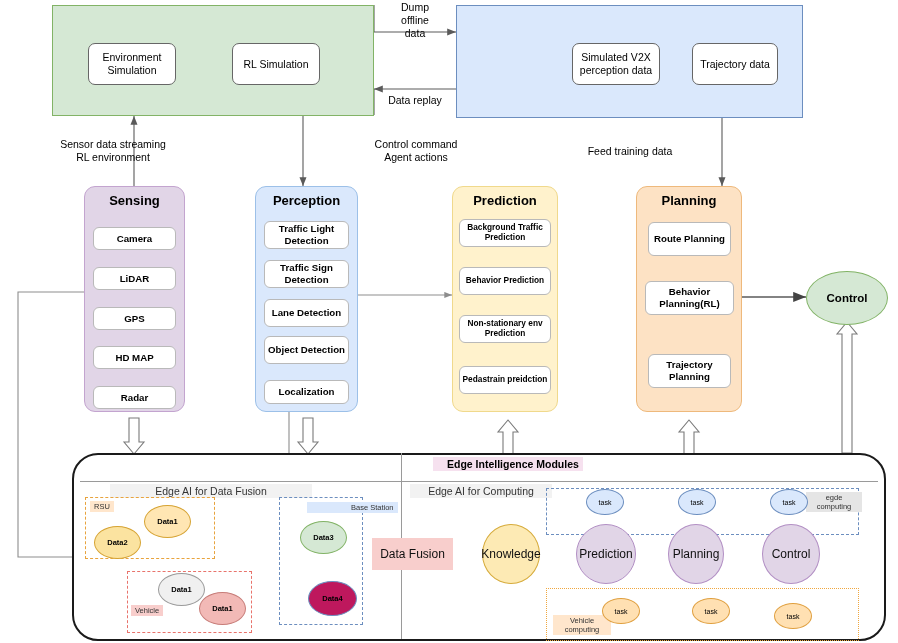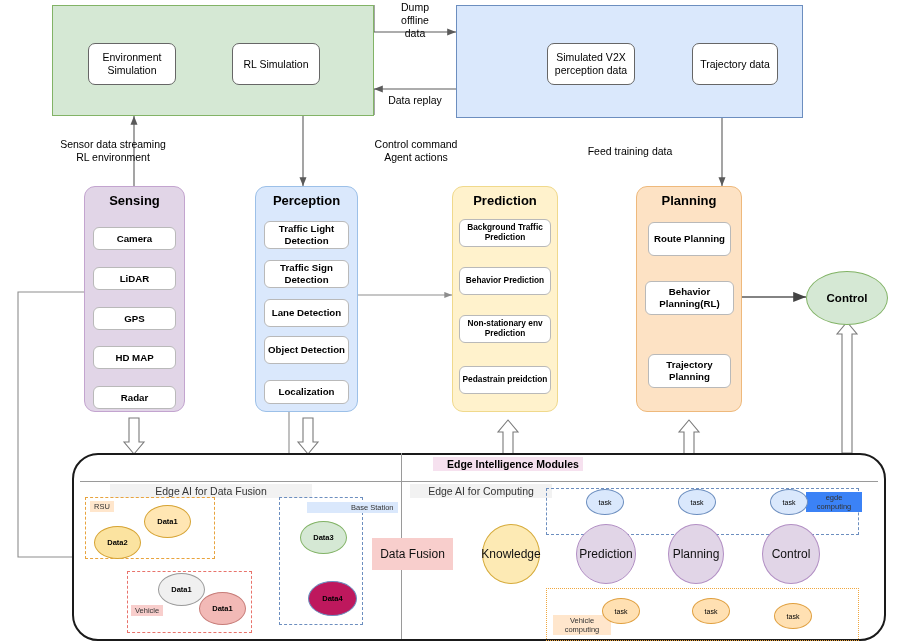--- a/index.html
+++ b/index.html
@@ -43,21 +43,21 @@
 
   .dash-orange{border:1.6px dashed #e8a33d;}
   .dash-red{border:1.6px dashed #e8736b;}
   .dash-blue{border:1.6px dashed #6c8ebf;}
   .dot-orange{border:1.8px dotted #f0a73f;}
 
   .tag{position:absolute;font-size:7.5px;padding:1px 4px;}
   .tag-rsu{background:#ffe6cc;color:#333;}
   .tag-veh{background:#f8cecc;color:#333;}
   .tag-bs{background:#dae8fc;color:#333;}
-  .tag-edge{background:#3b82f6;color:#333;text-align:center;line-height:1.2;}
+  .tag-edge{background:#e5e5e5;color:#333;text-align:center;line-height:1.2;}
   .tag-vcomp{background:#ffe6cc;color:#333;text-align:center;line-height:1.2;}
 
   .data-el{font-size:7.5px;font-weight:bold;}
   .e-orange{background:#ffe6b3;border:1.3px solid #d6a333;}
   .e-yellow{background:#fbe3a0;border:1.3px solid #d6a333;}
   .e-green{background:#d5e8d4;border:1.3px solid #82b366;}
   .e-blue{background:#be185d;border:1.3px solid #6c8ebf;}
   .e-grey{background:#f0f0f0;border:1.3px solid #9a9a9a;}
   .e-red{background:#f2b9b6;border:1.3px solid #c77c78;}
   .e-task-b{background:#dae8fc;border:1.2px solid #6c8ebf;font-size:7px;font-weight:normal;}
@@ -150,21 +150,21 @@
       <path d="M792,602 L790,578"></path>
     </g>
   </svg>
 
   <div class="abs greenbox" style="left:52px;top:5px;width:322px;height:111px;"></div>
   <div class="abs wbtn" style="left:88px;top:43px;width:88px;height:42px;">Environment
 Simulation</div>
   <div class="abs wbtn" style="left:232px;top:43px;width:88px;height:42px;">RL Simulation</div>
 
   <div class="abs bluebox" style="left:456px;top:5px;width:347px;height:113px;"></div>
-  <div class="abs wbtn" style="left:547px;top:43px;width:88px;height:42px;">Simulated V2X
+  <div class="abs wbtn" style="left:572px;top:43px;width:88px;height:42px;">Simulated V2X
 perception data</div>
   <div class="abs wbtn" style="left:692px;top:43px;width:86px;height:42px;">Trajectory
 data</div>
 
   <div class="lbl note" style="left:376px;top:1px;width:78px;">Dump
 offline
 data</div>
   <div class="lbl note" style="left:376px;top:94px;width:78px;">Data replay</div>
 
   <div class="lbl note" style="left:8px;top:138px;width:210px;">Sensor data streaming

